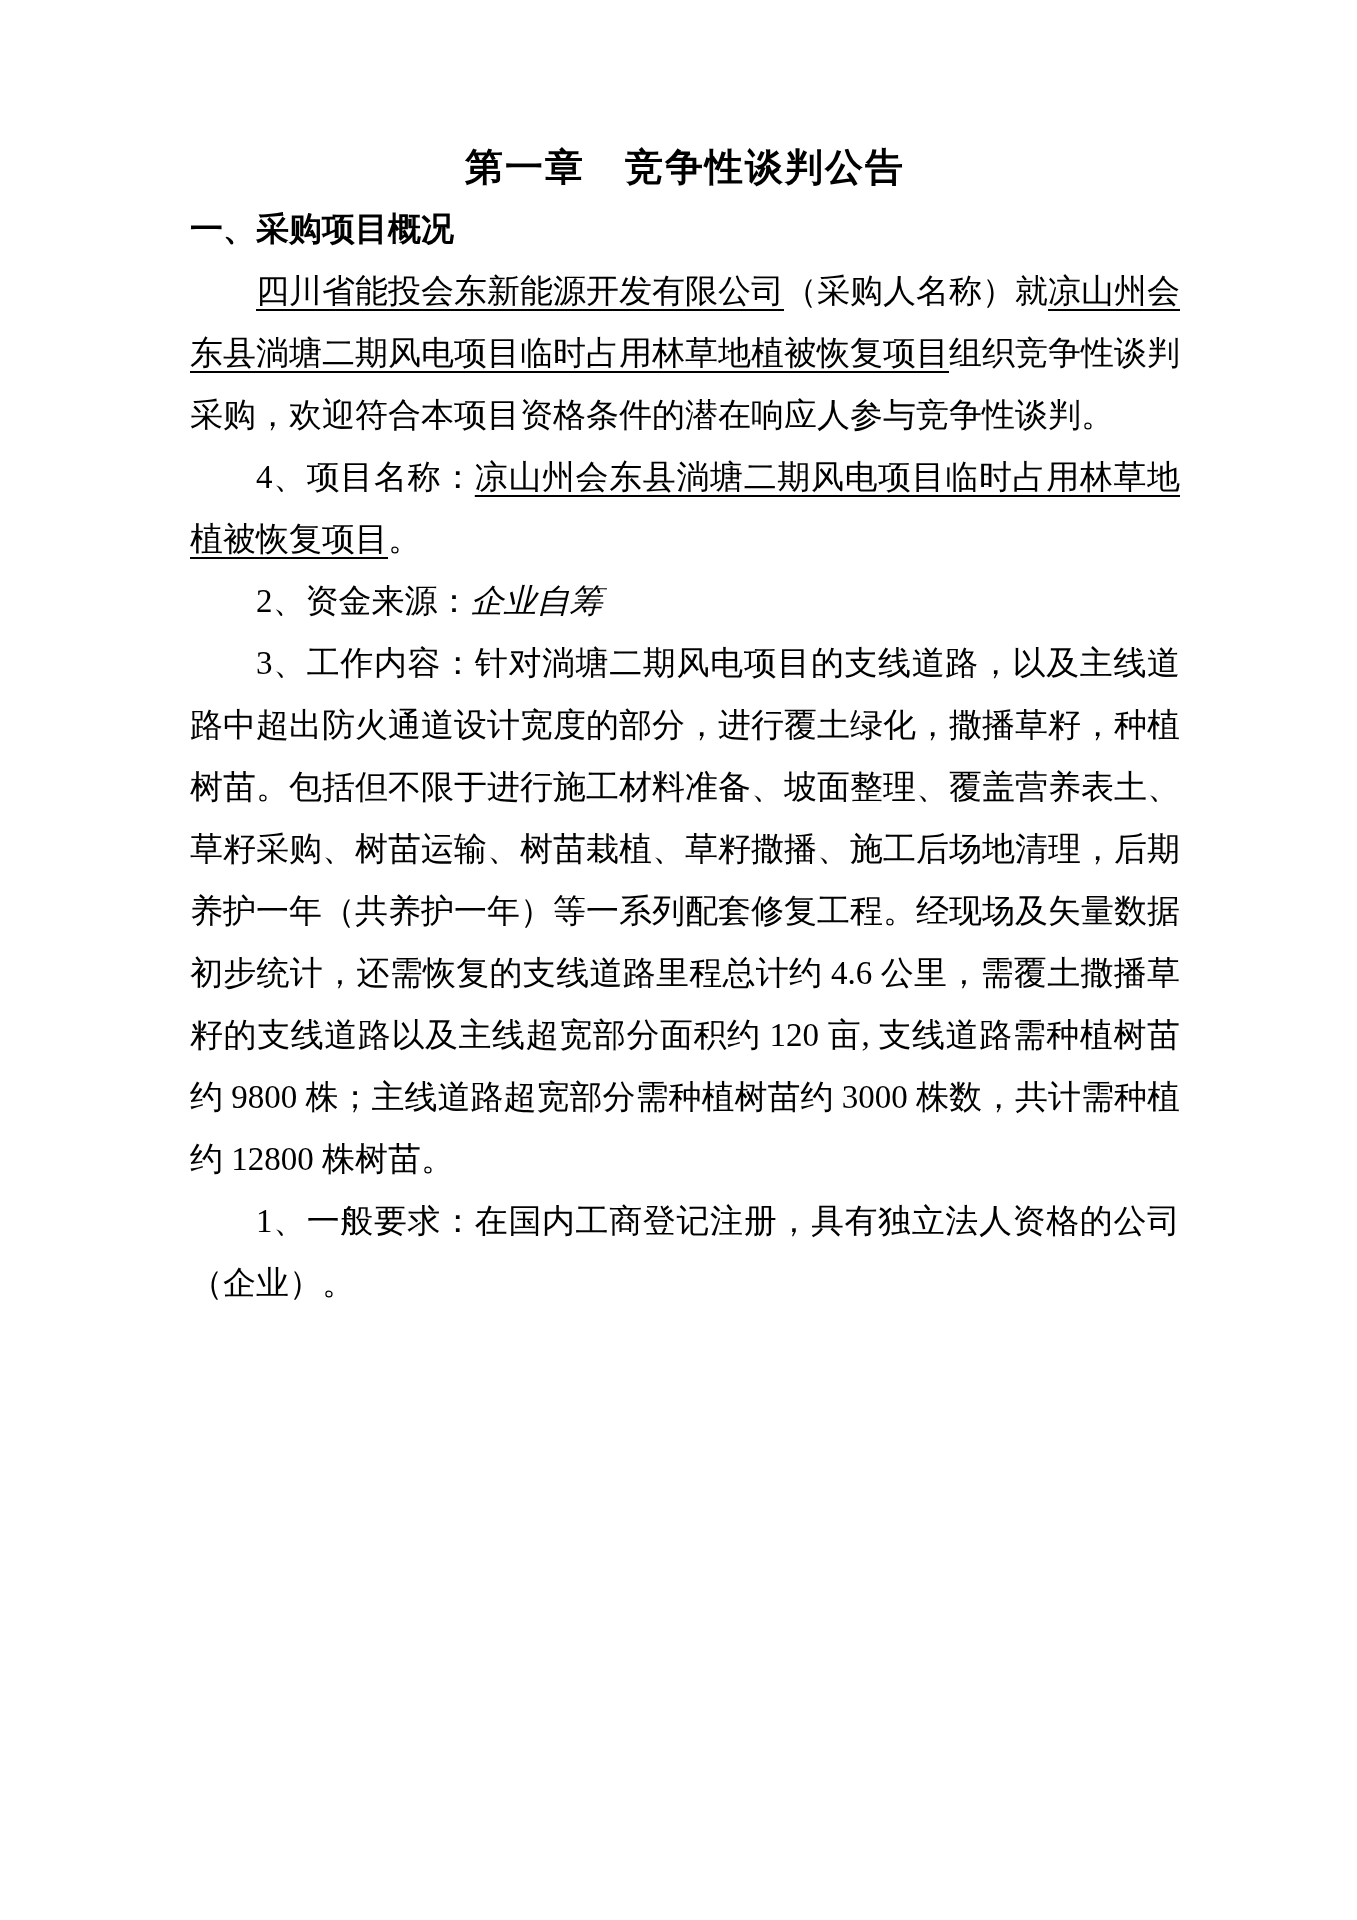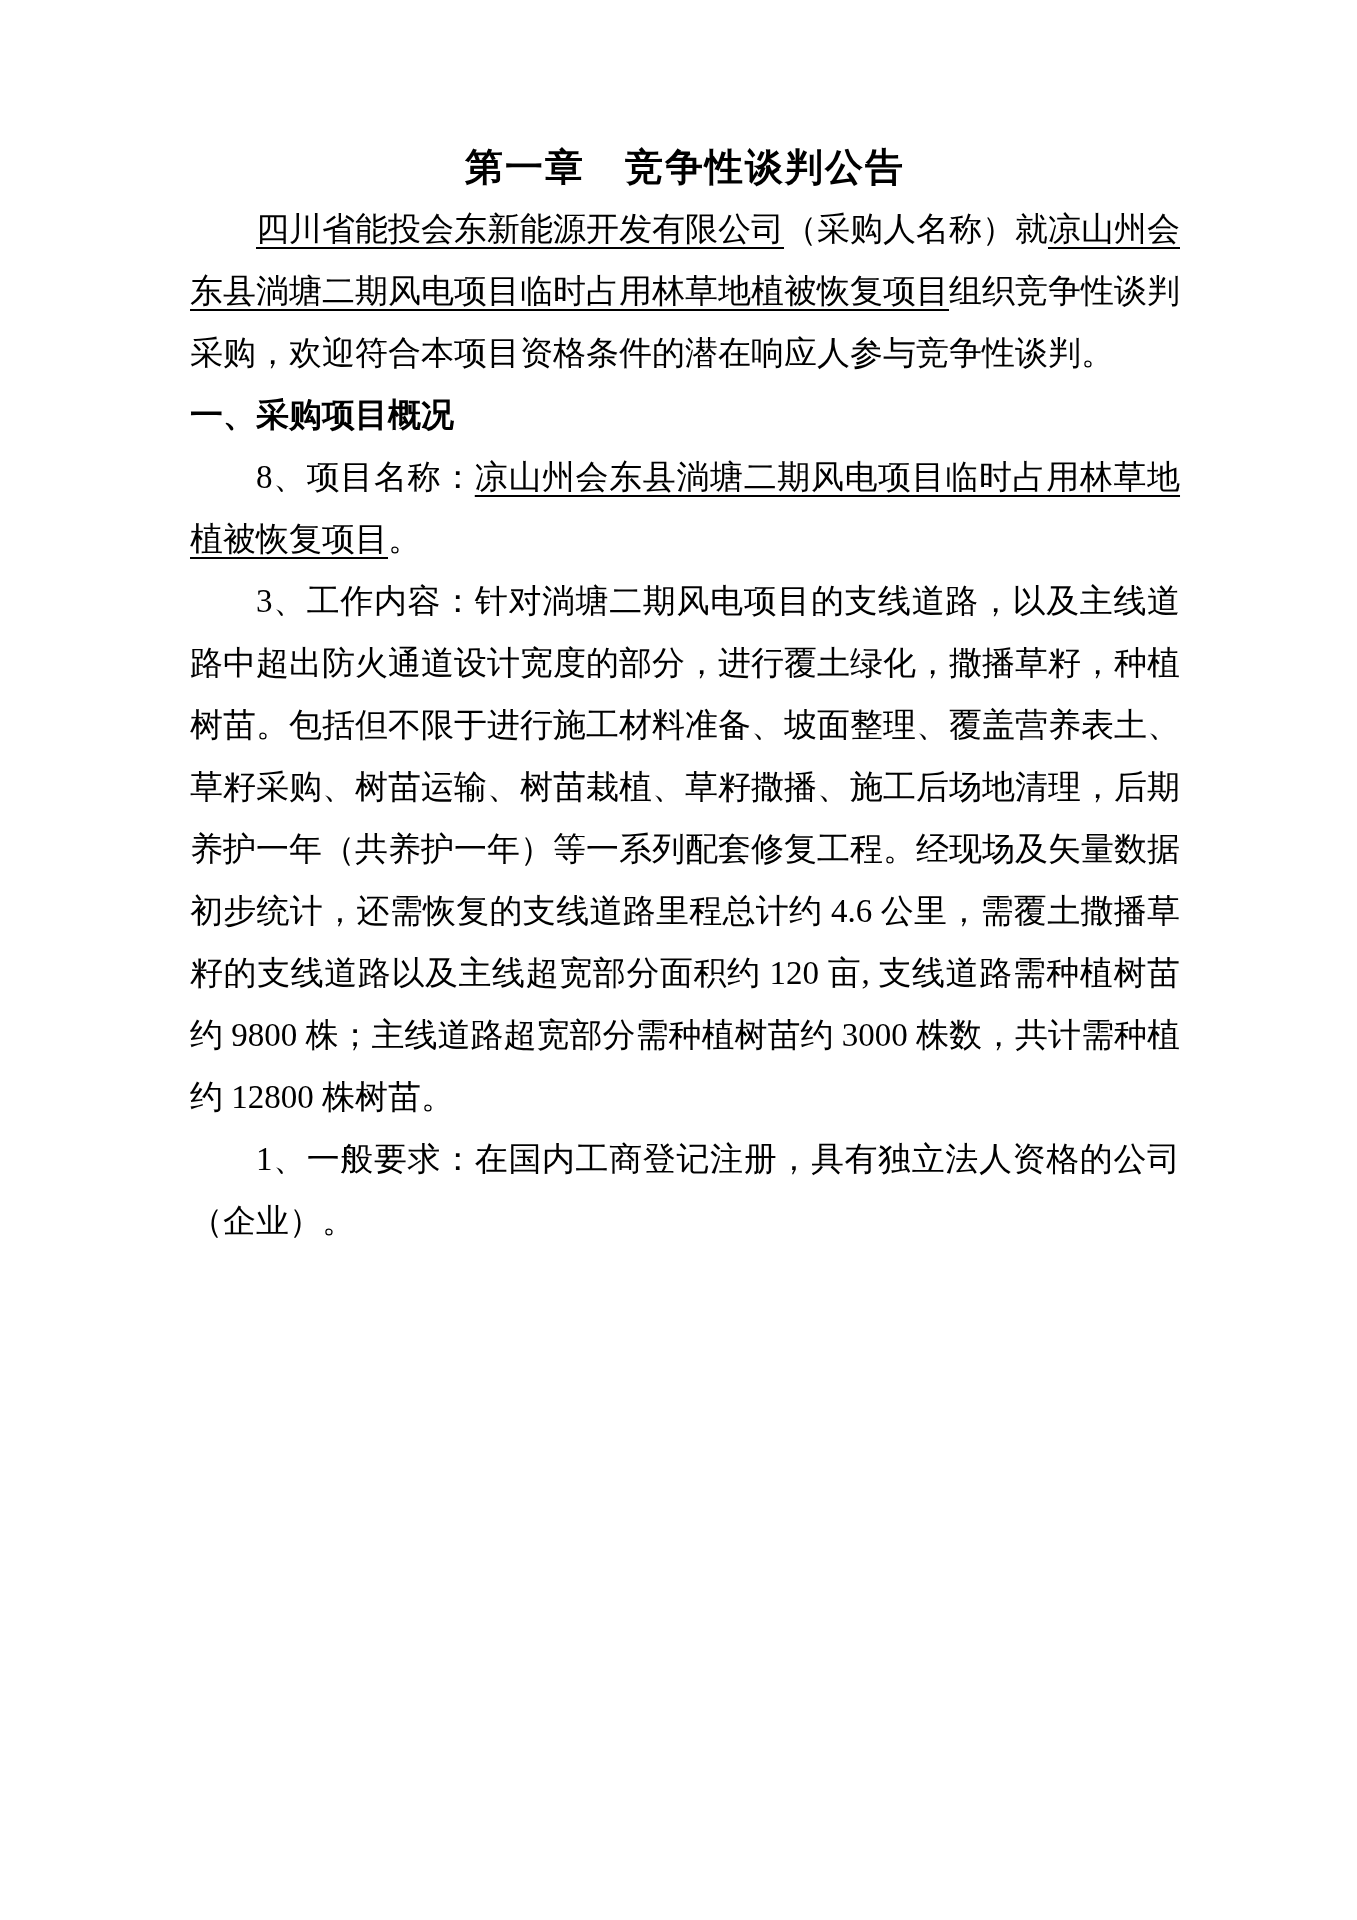--- a/index.html
+++ b/index.html
@@ -52,19 +52,20 @@
   .kai {
     font-style: italic;
   }
 </style>
 </head>
 <body>
 
 <div class="page">
   <div class="doc-title">第一章　竞争性谈判公告</div>
   <div class="doc-body">
+      <div class="block heading"><span>一、采购项目概况</span></div>
       <div class="block paragraph"><span class="u">四川省能投会东新能源开发有限公司</span><span>（采购人名称）就</span><span class="u">凉山州会东县淌塘二期风电项目临时占用林草地植被恢复项目</span><span>组织竞争性谈判采购，欢迎符合本项目资格条件的潜在响应人参与竞争性谈判。</span></div>
-      <div class="block heading"><span>一、采购项目概况</span></div>
-      <div class="block paragraph"><span>8、项目名称：</span><span class="u">凉山州会东县淌塘二期风电项目临时占用林草地植被恢复项目</span><span>。</span></div>
+      <div class="block paragraph"><span>4、项目名称：</span><span class="u">凉山州会东县淌塘二期风电项目临时占用林草地植被恢复项目</span><span>。</span></div>
+      <div class="block paragraph"><span>2、资金来源：</span><span class="kai">企业自筹</span></div>
       <div class="block paragraph"><span>3、工作内容：针对淌塘二期风电项目的支线道路，以及主线道路中超出防火通道设计宽度的部分，进行覆土绿化，撒播草籽，种植树苗。包括但不限于进行施工材料准备、坡面整理、覆盖营养表土、草籽采购、树苗运输、树苗栽植、草籽撒播、施工后场地清理，后期养护一年（共养护一年）等一系列配套修复工程。经现场及矢量数据初步统计，还需恢复的支线道路里程总计约 4.6 公里，需覆土撒播草籽的支线道路以及主线超宽部分面积约 120 亩, 支线道路需种植树苗约 9800 株；主线道路超宽部分需种植树苗约 3000 株数，共计需种植约 12800 株树苗。</span></div>
       <div class="block paragraph"><span>1、一般要求：在国内工商登记注册，具有独立法人资格的公司（企业）。</span></div>
     </div>
 </div>
 
 </body></html>

